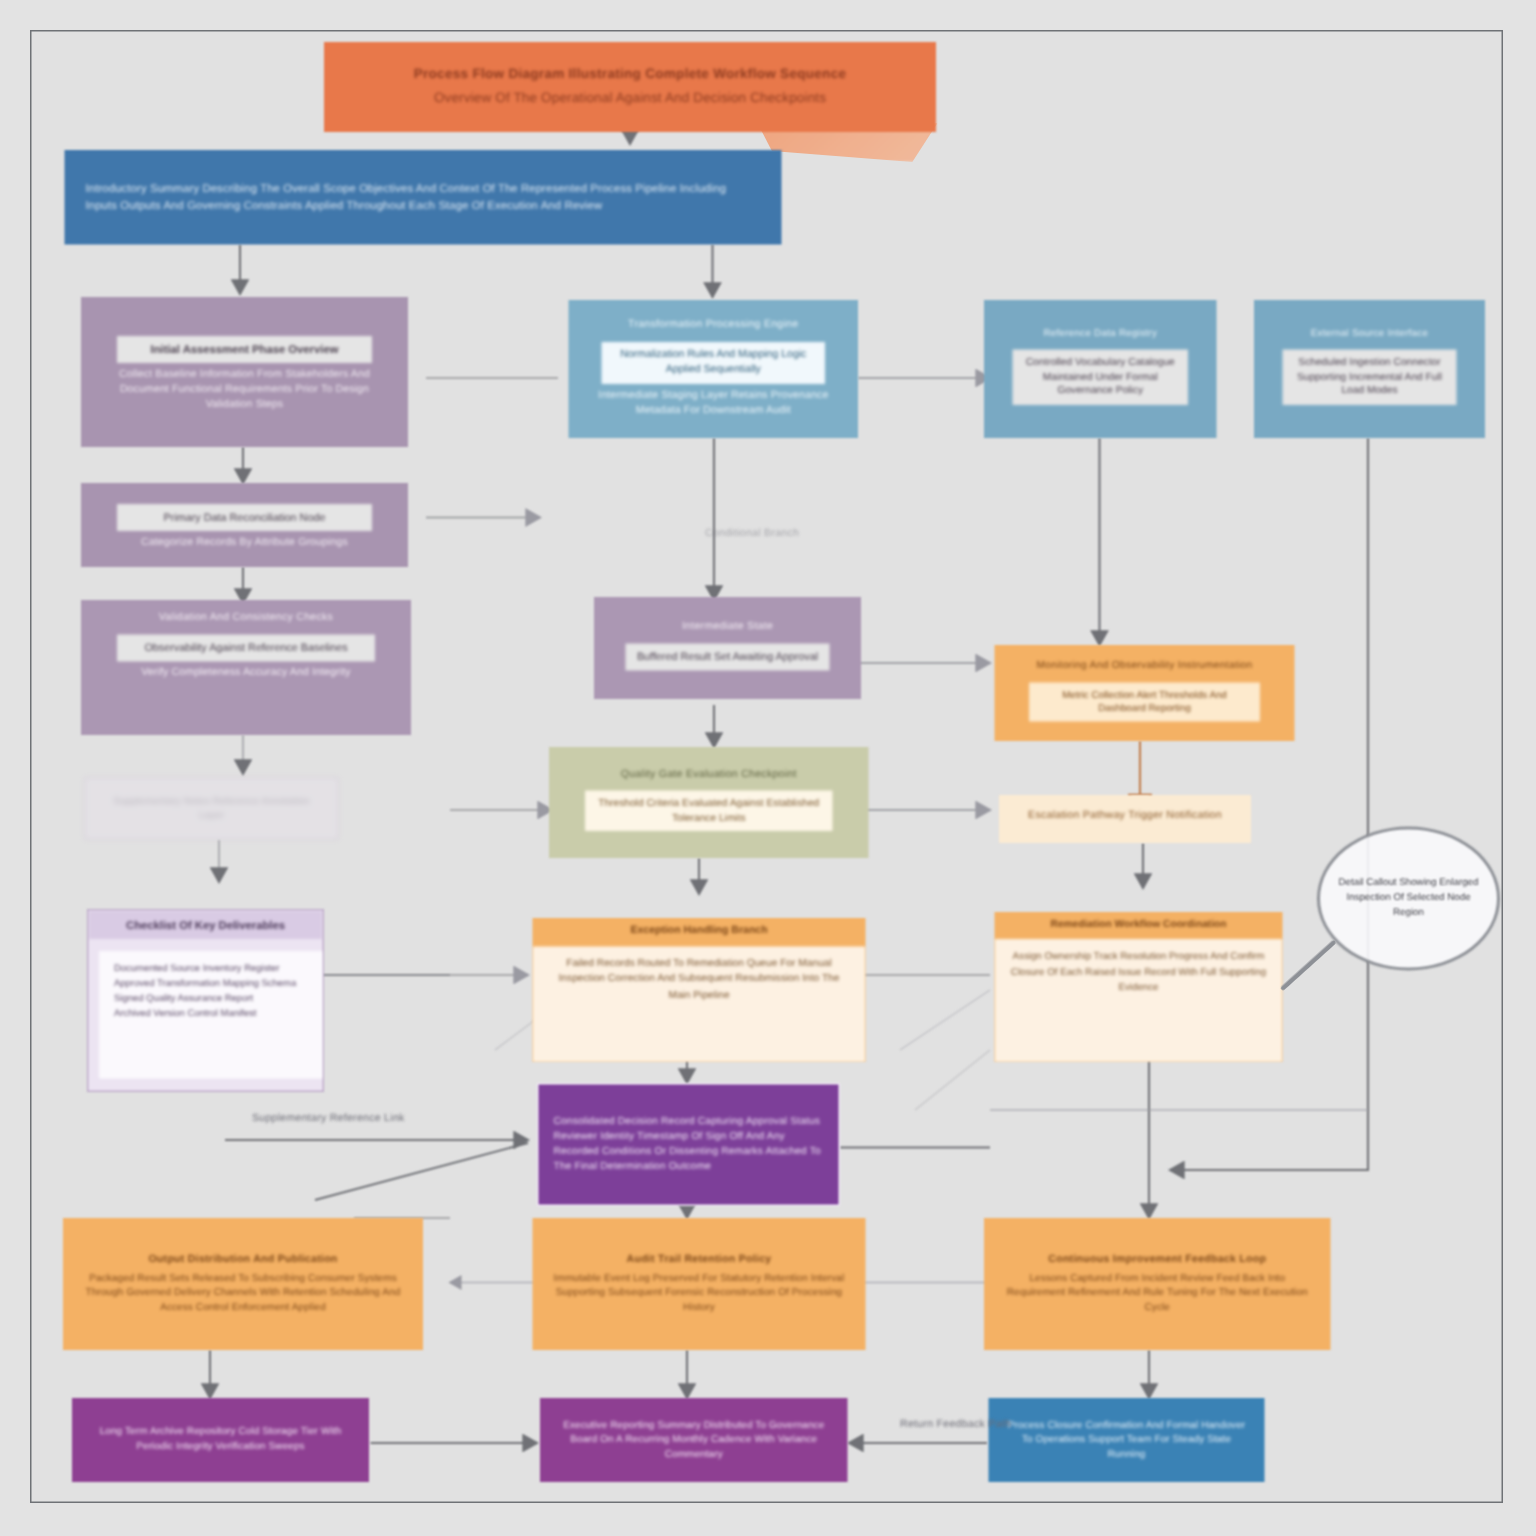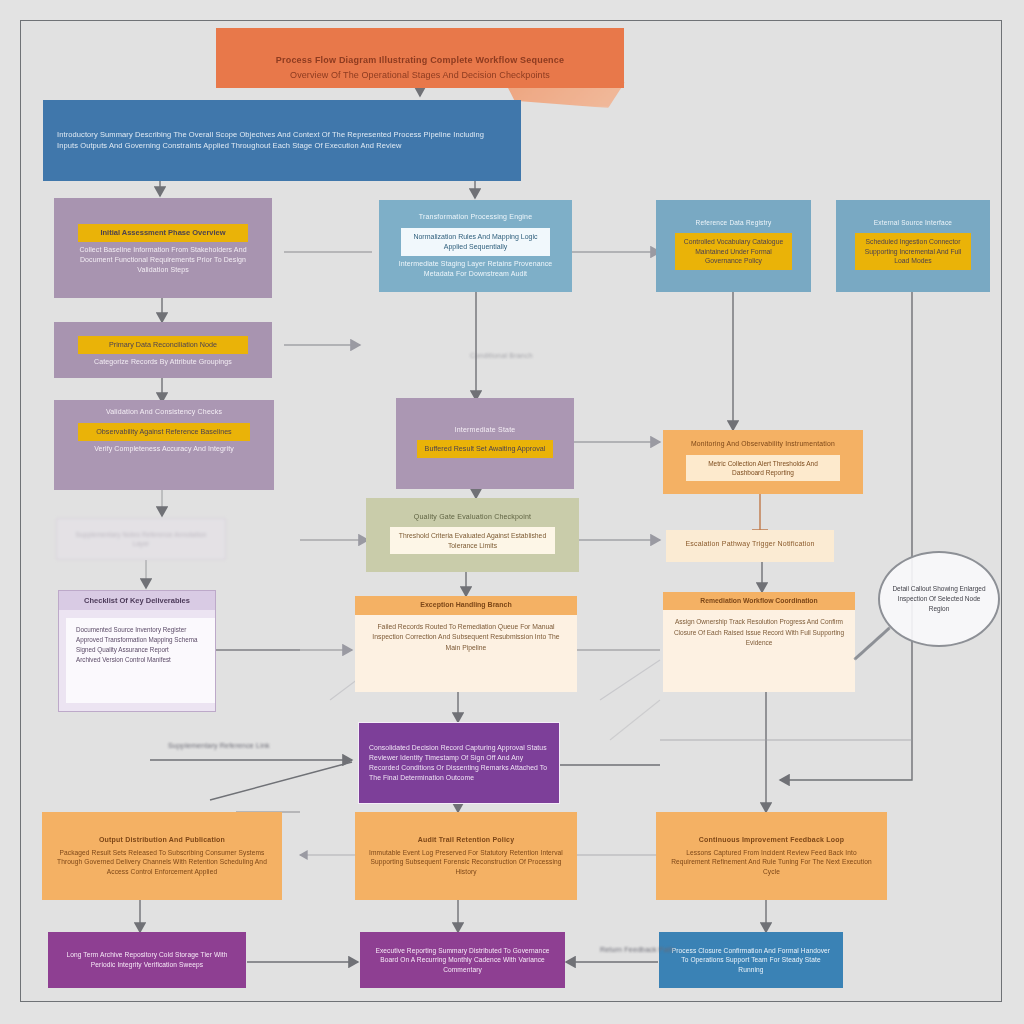--- a/index.html
+++ b/index.html
@@ -48,36 +48,36 @@
   .c-steel    {background:#7eafc8;color:#eef6fb;}
   .c-steel2   {background:#79a9c3;color:#edf5fa;}
   .c-olive    {background:#c9ccaa;color:#5f6342;}
   .c-amber    {background:#f4b164;color:#7d4718;}
   .c-cream    {background:#fbebd3;color:#8a5a2b;}
   .c-deeppur  {background:#7d3f99;color:#f0e4f5;border:1.5px solid #f4ecf8;}
   .c-pur      {background:#8e3f92;color:#f6e9f7;}
   .c-lav      {background:#ece4f2;color:#5c4b68;border:1.5px solid #bda9c9;}
   .c-dkblue   {background:#3a82b5;color:#eaf3fa;}
 
-  .ins-white  {background:#eab308;color:#4d4250;}
+  .ins-white  {background:#e5e5e5;color:#4d4250;}
   .ins-cream  {background:#fdf6e7;color:#7d5b33;}
   .ins-paleblue2{background:#f1f8fc;color:#2f5f7c;}
   .ins-lightcream{background:#fdeacd;color:#7d4c1e;}
   .ins-palepink{background:#fdf1e2;color:#7d5a36;}
   .ins-lav    {background:#fbf9fd;color:#5b4a67;}
 
   .hdrbar{
     width:100%;padding:5px 8px;box-sizing:border-box;font-weight:bold;
     filter:blur(0.7px);line-height:1.25;
   }
   .bodybox{
     width:100%;flex:1;padding:7px 10px;box-sizing:border-box;
     line-height:1.55;filter:blur(0.75px);text-align:center;
   }
-  .split{display:flex;flex-direction:column;align-items:stretch;justify-content:flex-start;padding:0;}
+  .split{display:flex;flex-direction:column;align-items:stretch;justify-content:flex-start;padding:0;margin-top:16px;}
 
   .ghost{opacity:.28;filter:blur(1.6px);}
 
   .lens{
     position:absolute;border-radius:50%;
     background:rgba(250,250,252,.9);
     border:2px solid #8d9096;
     display:flex;align-items:center;justify-content:center;
     text-align:center;line-height:1.5;color:#3e3e46;
     filter:blur(0.6px);
@@ -189,26 +189,26 @@
       <path d="M880,855 L300,855" marker-end="url(#arl)"></path>
       <path d="M912,740 L660,740"></path>
       <path d="M330,700 L410,640" stroke-opacity=".35"></path>
       <path d="M600,700 L660,660" stroke-opacity=".35"></path>
       <path d="M610,740 L660,700" stroke-opacity=".3"></path>
     </g>
   </svg>
 
   <div class="tape" style="left:505px;top:82px;width:120px;height:26px;clip-path:polygon(0 0,100% 0,86% 100%,8% 72%);"></div>
 
-  <div class="node c-orange" style="left:216px;top:28px;width:408px;height:60px;font-size:9px;justify-content:flex-end;">
+  <div class="node c-orange" style="left:216px;top:28px;width:408px;height:60px;font-size:9px;">
     <div class="ttl">Process Flow Diagram Illustrating Complete Workflow Sequence</div>
-    <div class="bdy">Overview Of The Operational Stages And Decision Checkpoints</div>
-  </div>
-
-  <div class="node c-blue" style="left:43px;top:100px;width:478px;height:81px;font-size:7.5px;align-items:flex-start;text-align:left;padding:9px 14px;">
+    <div class="bdy">Overview Of The Operational Against And Decision Checkpoints</div>
+  </div>
+
+  <div class="node c-blue" style="left:43px;top:100px;width:478px;height:63px;font-size:7.5px;align-items:flex-start;text-align:left;padding:9px 14px;">
     <div class="bdy" style="text-align:left;">Introductory Summary Describing The Overall Scope Objectives And Context Of The Represented Process Pipeline Including Inputs Outputs And Governing Constraints Applied Throughout Each Stage Of Execution And Review</div>
   </div>
 
   <div class="node c-mauve" style="left:54px;top:198px;width:218px;height:100px;font-size:7px;">
     <div class="panel ins-white" style="font-size:7.5px;font-weight:bold;">Initial Assessment Phase Overview</div>
     <div class="bdy">Collect Baseline Information From Stakeholders And Document Functional Requirements Prior To Design Validation Steps</div>
   </div>
 
   <div class="node c-mauve" style="left:54px;top:322px;width:218px;height:56px;font-size:7px;">
     <div class="panel ins-white" style="font-size:7.2px;">Primary Data Reconciliation Node</div>
@@ -234,21 +234,21 @@
       <div>Archived Version Control Manifest</div>
     </div>
   </div>
 
   <div class="node c-steel" style="left:379px;top:200px;width:193px;height:92px;font-size:7px;">
     <div class="ttl" style="font-weight:normal;">Transformation Processing Engine</div>
     <div class="panel ins-paleblue2" style="font-size:7px;">Normalization Rules And Mapping Logic Applied Sequentially</div>
     <div class="bdy">Intermediate Staging Layer Retains Provenance Metadata For Downstream Audit</div>
   </div>
 
-  <div class="node c-mauve2" style="left:396px;top:398px;width:178px;height:91px;font-size:7px;">
+  <div class="node c-mauve2" style="left:396px;top:398px;width:178px;height:68px;font-size:7px;">
     <div class="ttl" style="font-weight:normal;">Intermediate State</div>
     <div class="panel ins-white" style="font-size:7.2px;">Buffered Result Set Awaiting Approval</div>
   </div>
 
   <div class="node c-olive" style="left:366px;top:498px;width:213px;height:74px;font-size:7px;">
     <div class="ttl" style="font-weight:normal;">Quality Gate Evaluation Checkpoint</div>
     <div class="panel ins-cream" style="font-size:6.8px;">Threshold Criteria Evaluated Against Established Tolerance Limits</div>
   </div>
 
   <div class="node c-amber split" style="left:355px;top:596px;width:222px;height:96px;font-size:7px;">

